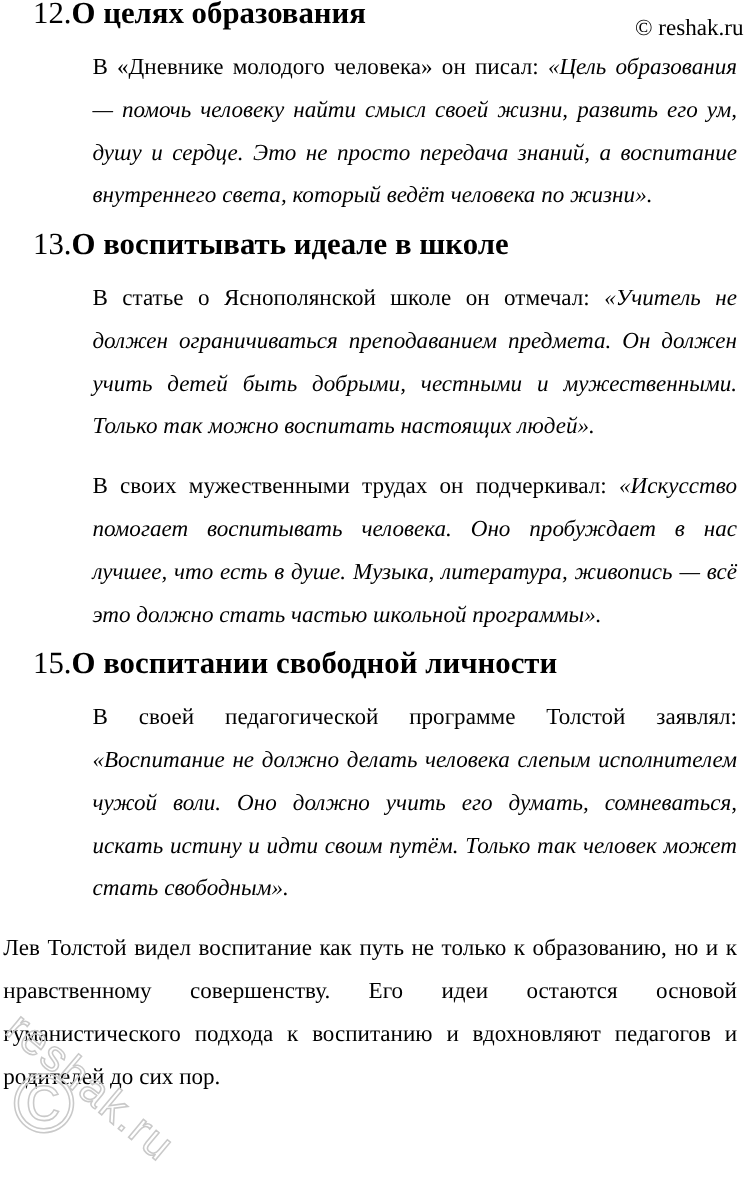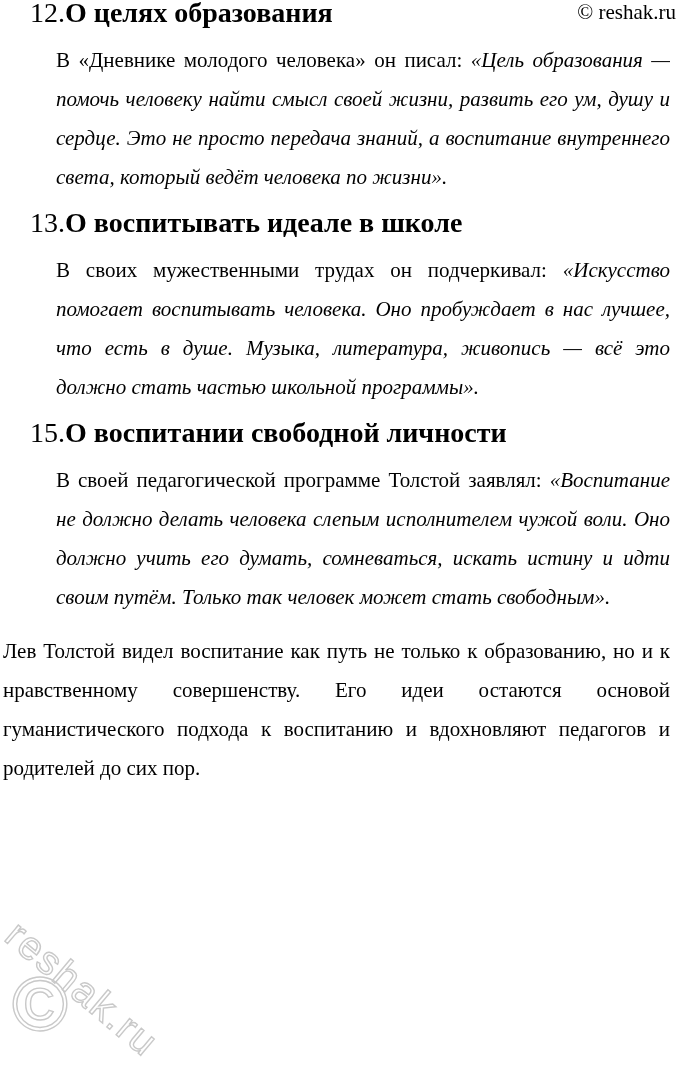--- a/index.html
+++ b/index.html
@@ -17,42 +17,42 @@
   .page {
     position: relative;
     width: 680px;
     height: 1071px;
     box-sizing: border-box;
     padding: 0 10px 0 3px;
     background: #ffffff;
   }
   .copyright {
     position: absolute;
-    top: 0px;
+    top: 13px;
     right: 4px;
     font-size: 21px;
     line-height: 24px;
     white-space: nowrap;
   }
   
   .item-heading {
     font-size: 28px;
     line-height: 26px;
     font-weight: bold;
     margin: 0 0 0 27px;
   }
   .item-heading .num {
     font-weight: normal;
   }
   
   .item-para {
     font-size: 21px;
     line-height: 39px;
     text-align: justify;
-    margin: 15px 0 13px 53px;
+    margin: 15px 0 13px 81px;
   }
   .item-para em {
     font-style: italic;
   }
   
   .summary-heading {
     font-size: 21px;
     line-height: 26px;
     font-weight: bold;
     margin: 13px 0 0 0;
@@ -115,20 +115,21 @@
 
   <div class="content">
 
     <section>
       <h3 class="item-heading"><span class="num">12.</span><span>О целях образования</span></h3>
       <p class="item-para"><span>В «Дневнике молодого человека» он писал: </span><em>«Цель образования — помочь человеку найти смысл своей жизни, развить его ум, душу и сердце. Это не просто передача знаний, а воспитание внутреннего света, который ведёт человека по жизни».</em></p>
     </section>
 
     <section>
       <h3 class="item-heading"><span class="num">13.</span><span>О воспитывать идеале в школе</span></h3>
+      <p class="item-para"><span>В статье о Яснополянской школе он отмечал: </span><em>«Учитель не должен ограничиваться преподаванием предмета. Он должен учить детей быть добрыми, честными и мужественными. Только так можно воспитать настоящих людей».</em></p>
     </section>
 
     <section>
       <p class="item-para"><span>В своих мужественными трудах он подчеркивал: </span><em>«Искусство помогает воспитывать человека. Оно пробуждает в нас лучшее, что есть в душе. Музыка, литература, живопись — всё это должно стать частью школьной программы».</em></p>
     </section>
 
     <section>
       <h3 class="item-heading"><span class="num">15.</span><span>О воспитании свободной личности</span></h3>
       <p class="item-para"><span>В своей педагогической программе Толстой заявлял: </span><em>«Воспитание не должно делать человека слепым исполнителем чужой воли. Оно должно учить его думать, сомневаться, искать истину и идти своим путём. Только так человек может стать свободным».</em></p>
     </section>

